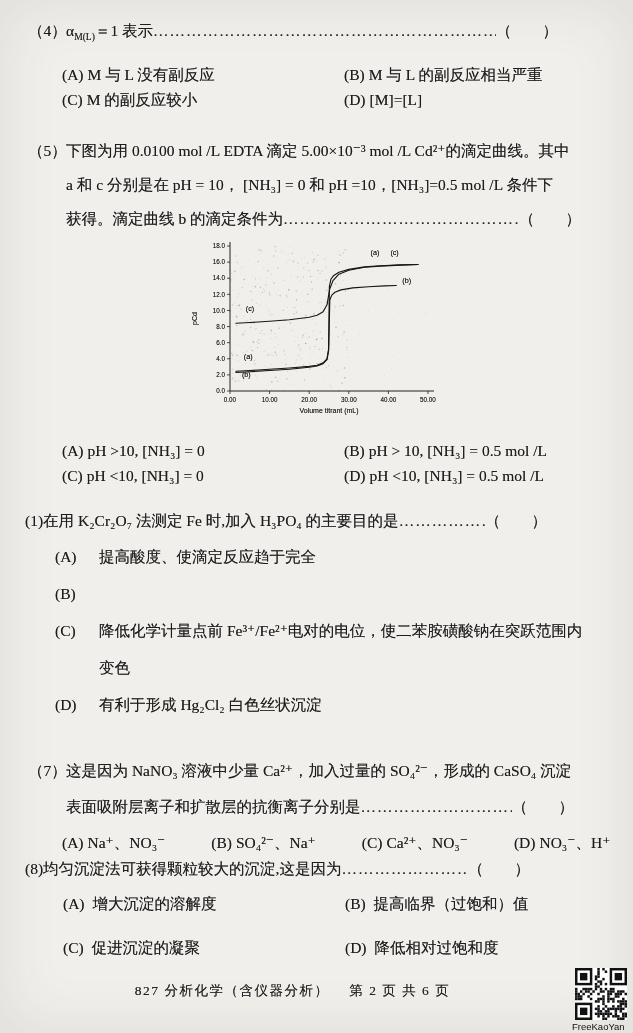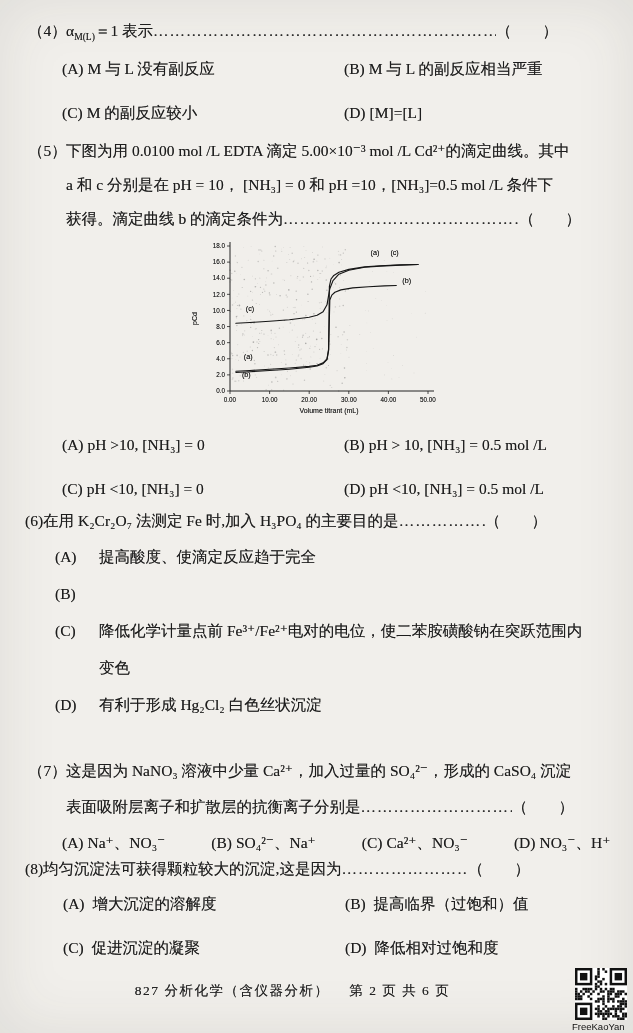--- a/index.html
+++ b/index.html
@@ -13,22 +13,22 @@
   .q{position:absolute;left:28px;width:585px;}
   .line{font-size:15.5px;line-height:34px;white-space:nowrap;}
   .stem-flex{display:flex;align-items:baseline;font-size:15.5px;line-height:34px;white-space:nowrap;}
   .leader{flex:1 1 auto;overflow:hidden;white-space:nowrap;letter-spacing:1px;color:#2a2a2a;}
   .paren{flex:none;}
   .qnum{flex:none;width:38px;}
   .indent{padding-left:38px;}
   sub.f{font-size:.62em;}
   .txtfuzz{text-shadow:0 0 .5px rgba(20,20,20,.55);}
   
-  .opt2{display:grid;grid-template-columns:282px 1fr;row-gap:20px;
-        padding-left:34px;margin-top:3px;font-size:15.5px;line-height:24px;}
+  .opt2{display:grid;grid-template-columns:282px 1fr;row-gap:1px;
+        padding-left:34px;margin-top:9px;font-size:15.5px;line-height:24px;}
   .opt2 .cell{white-space:nowrap;}
   .opt2 .olabel{margin-right:4px;}
   
   .optline{display:flex;font-size:15.5px;line-height:37px;padding-left:30px;}
   .optline .olabel{flex:none;width:44px;}
   .optline .otext{flex:1;white-space:normal;}
   
   .optrow{display:flex;gap:46px;padding-left:34px;margin-top:3px;
           font-size:15.5px;line-height:30px;white-space:nowrap;}
   .optrow .olabel{margin-right:4px;}
@@ -529,21 +529,21 @@
   <div class="opt2">
     <div class="cell"><span class="olabel">(A)</span><span>pH &gt;10, [NH₃] = 0</span></div>
     <div class="cell"><span class="olabel">(B)</span><span>pH &gt; 10, [NH₃] = 0.5 mol /L</span></div>
     <div class="cell"><span class="olabel">(C)</span><span>pH &lt;10, [NH₃] = 0</span></div>
     <div class="cell"><span class="olabel">(D)</span><span>pH &lt;10, [NH₃] = 0.5 mol /L</span></div>
   </div>
 </div>
 
 <div class="q txtfuzz" style="top:504px;left:25px">
   <div class="stem-flex" style="width:522px">
-    <span>(6)在用 K₂Cr₂O₇ 法测定 Fe 时,加入 H₃PO₄ 的主要目的是</span>
+    <span>(1)在用 K₂Cr₂O₇ 法测定 Fe 时,加入 H₃PO₄ 的主要目的是</span>
     <span class="leader">……………………………………………………………………………………………………</span>
     <span class="paren">（　　）</span>
   </div>
   <div class="optline">
     <span class="olabel">(A)</span>
     <span class="otext">提高酸度、使滴定反应趋于完全</span>
   </div>
   <div class="optline" style="width:528px">
     <span class="olabel">(B)</span>
   </div>

